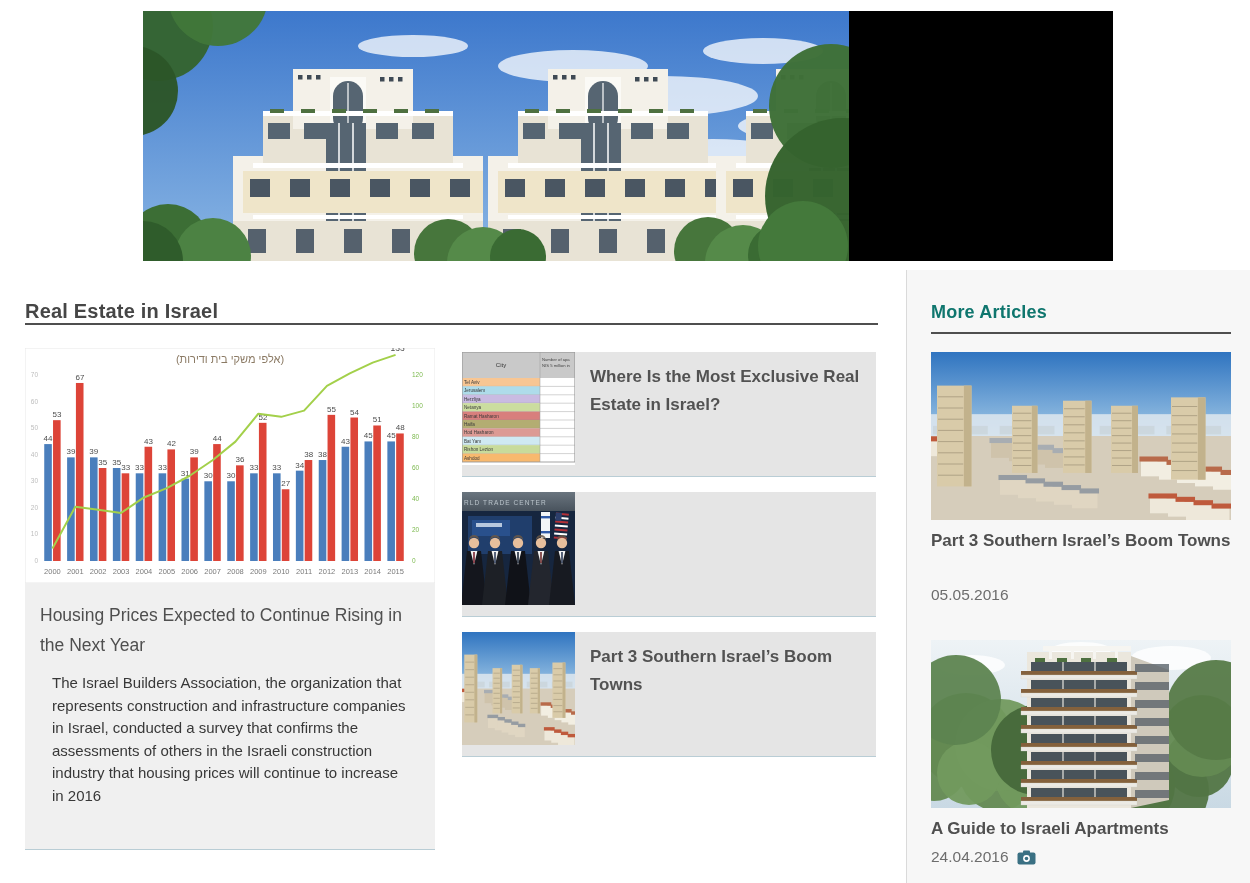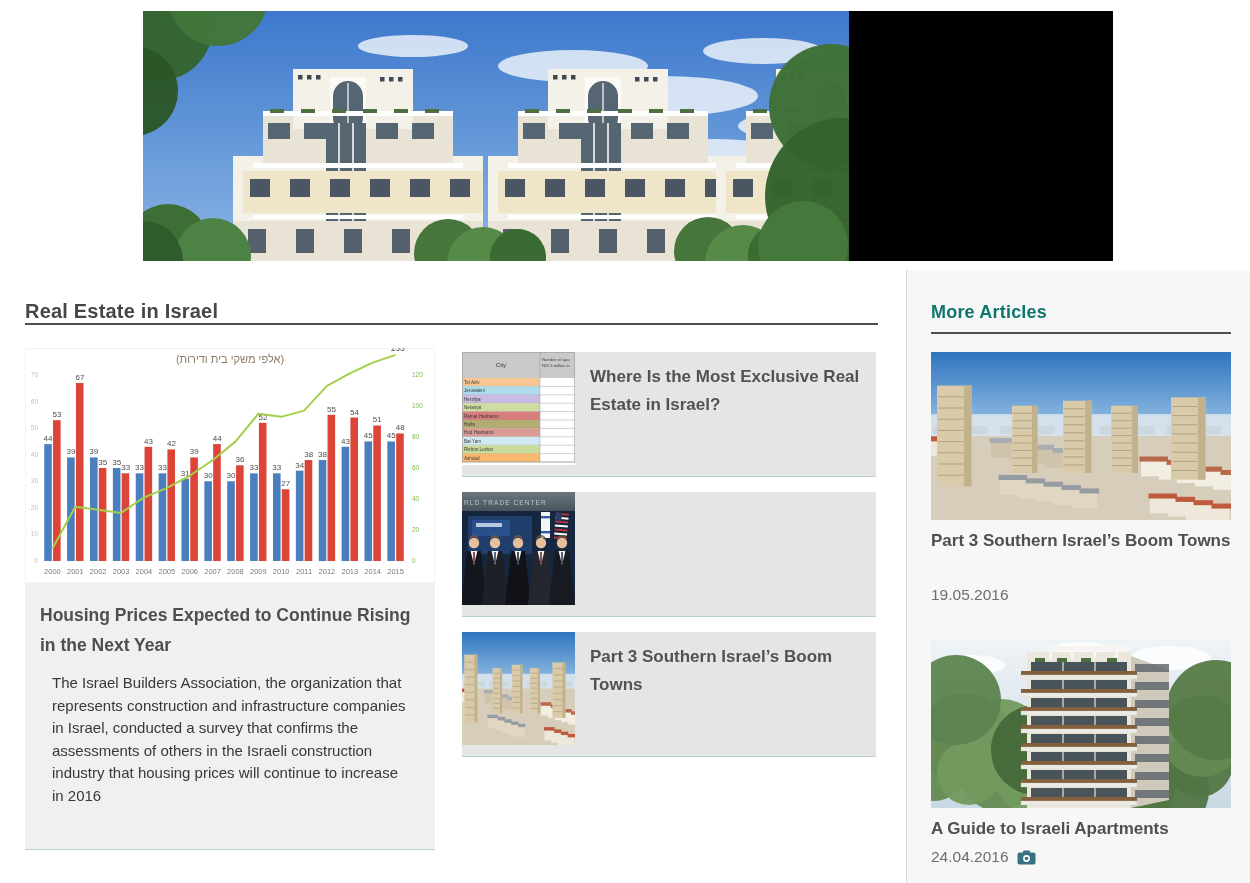--- a/index.html
+++ b/index.html
@@ -15,21 +15,21 @@
   
   .section-head{
     left:25px;top:300px;width:853px;font-size:20px;font-weight:bold;color:#464646;
     border-bottom:2px solid #4f4f4f;letter-spacing:.2px;
   }
   
   .feature-card{left:25px;top:348px;width:410px;height:501px;background:#f0f0f0;
     border-bottom:1px solid #b9cdd5;overflow:hidden;cursor:pointer;}
   .chart-wrap{width:410px;height:235px;background:#ffffff;}
   .feature-body{padding:17px 16px 0 15px;}
-  .feature-title{font-size:17.5px;font-weight:bold;color:#4f4f4f;line-height:30px;margin:0 0 11px 0;}
+  .feature-title{font-size:17.5px;font-weight:normal;color:#4f4f4f;line-height:30px;margin:0 0 11px 0;}
   .feature-excerpt{font-size:15px;color:#383838;line-height:22.5px;margin:12px;}
   
   .mid-card{left:462px;width:414px;height:124px;background:#e5e5e5;
     border-bottom:1px solid #b9cdd5;cursor:pointer;}
   .mid-card .thumb{position:absolute;left:0;top:0;width:113px;height:113px;display:block;}
   .mid-title{position:absolute;left:128px;top:11px;right:10px;font-size:17px;font-weight:bold;
     color:#525252;line-height:28px;}
   
   .sidebar-bg{left:906px;top:270px;width:344px;height:613px;background:#f7f7f7;
     border-left:1px solid #dadada;}
@@ -641,21 +641,21 @@
       <line x1="241" y1="72.8" x2="266.22" y2="72.8" stroke="#9b8f74" stroke-width="0.672"></line>
       <line x1="241" y1="81.94666666666666" x2="266.22" y2="81.94666666666666" stroke="#9b8f74" stroke-width="0.672"></line>
       <line x1="241" y1="91.09333333333333" x2="266.22" y2="91.09333333333333" stroke="#9b8f74" stroke-width="0.672"></line>
       <line x1="241" y1="100.24" x2="266.22" y2="100.24" stroke="#9b8f74" stroke-width="0.672"></line>
       <line x1="241" y1="109.38666666666667" x2="266.22" y2="109.38666666666667" stroke="#9b8f74" stroke-width="0.672"></line>
       <line x1="241" y1="118.53333333333333" x2="266.22" y2="118.53333333333333" stroke="#9b8f74" stroke-width="0.672"></line>
     </svg>
 </div>
 <div class="abs sb-title" style="top:528px;">Part 3 Southern Israel’s Boom Towns</div>
 <div class="abs sb-date" style="top:586px;">
-  <span>19.05.2016</span>
+  <span>05.05.2016</span>
 </div>
 
 <div class="abs sb-img" style="top:640px;">
   <svg id="sb-img-apt" width="300" height="168" viewBox="0 0 300 168">
       <defs>
         <linearGradient id="aptsky" x1="0" y1="0" x2="0" y2="1">
           <stop offset="0" stop-color="#eef3f6"></stop>
           <stop offset="1" stop-color="#c9d9e4"></stop>
         </linearGradient>
       </defs>

